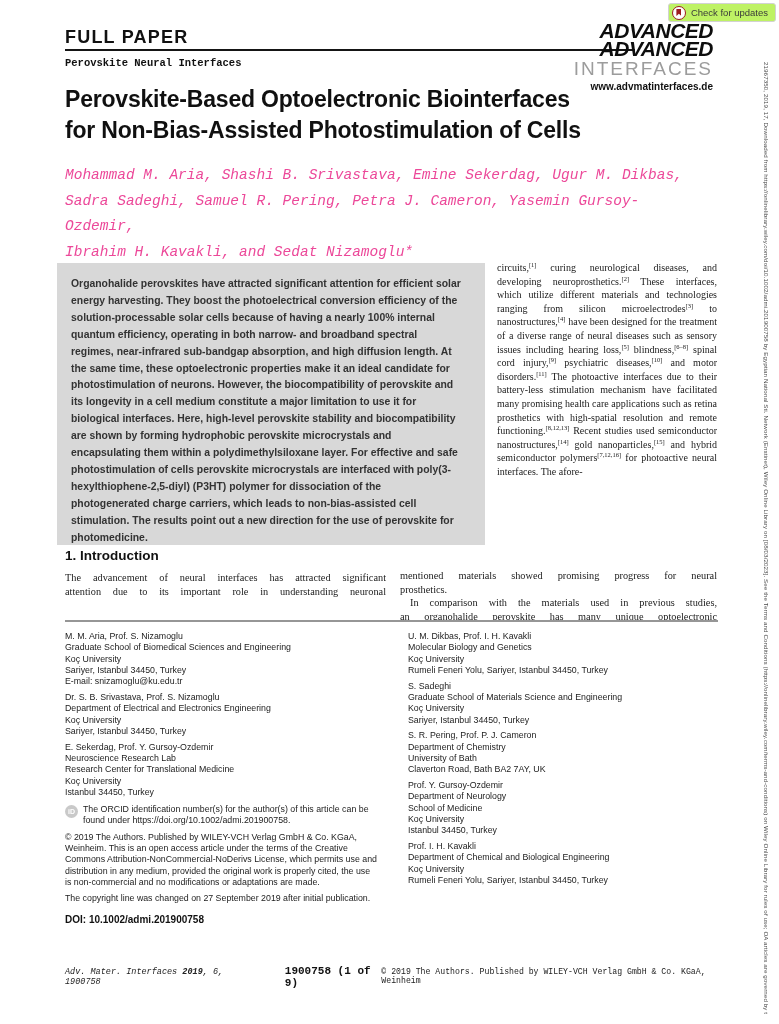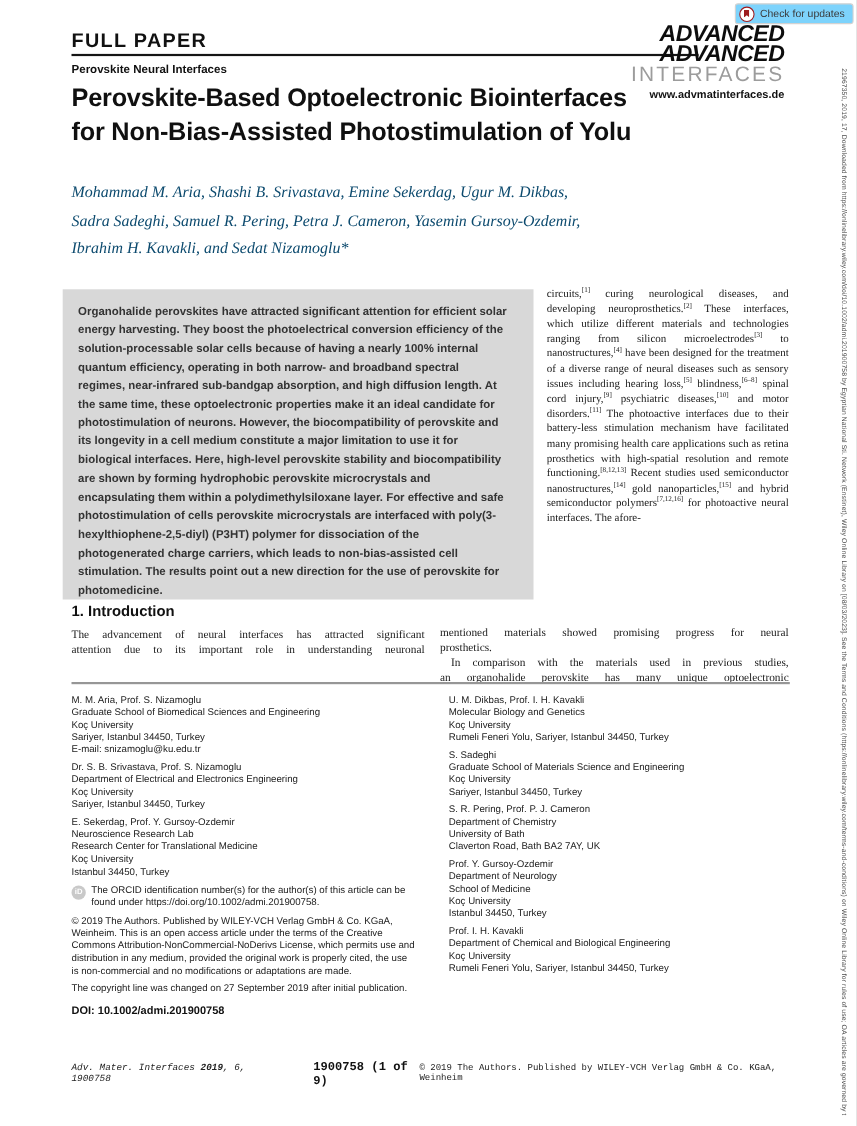--- a/index.html
+++ b/index.html
@@ -6,21 +6,21 @@
   .page {
     position:relative; width:779px; height:1024px; margin:0 auto;
     background:#ffffff; overflow:hidden;
     font-family:"Liberation Serif", serif; color:#1a1a1a;
     -webkit-font-smoothing:antialiased;
   }
 
   
   .check-badge{
     position:absolute; top:3px; right:3px; height:17px;
-    background:#7dd3fc; border:1px solid #d2d2d2; border-radius:3px;
+    background:#bef264; border:1px solid #d2d2d2; border-radius:3px;
     display:flex; align-items:center; padding:0 7px 0 3px; gap:5px;
     font-family:"Liberation Sans", sans-serif; font-size:9.5px; color:#3a3a3a;
     cursor:pointer;
   }
   .badge-circle{
     width:12px; height:12px; border-radius:50%;
     background:#fff; border:1.5px solid #9d1b1f;
     display:flex; align-items:center; justify-content:center;
   }
   .badge-bookmark{
@@ -38,45 +38,45 @@
 
   
   .full-paper{
     position:absolute; left:65px; top:27px;
     font-family:"Liberation Sans", sans-serif; font-weight:bold;
     font-size:18px; letter-spacing:1.2px; color:#111;
   }
   .header-rule{ position:absolute; left:65px; top:49px; width:570px; height:2px; background:#151515; }
   .subject-line{
     position:absolute; left:65px; top:57px;
-    font-family:Liberation Sans, sans-serif; font-weight:bold; font-size:10.5px; color:#111;text-align:center;
+    font-family:Liberation Mono, monospace; font-weight:bold; font-size:10.5px; color:#111;text-align:center;
   }
   .logo-block{
     position:absolute; top:20px; right:66px; text-align:right;
     font-family:"Liberation Sans", sans-serif; line-height:1;
   }
   .logo-l1,.logo-l2{
     font-size:21px; font-weight:900; font-style:italic; color:#0d0d0d; letter-spacing:-.5px;
   }
   .logo-l2{ margin-top:-3px; }
   .logo-l3{
     font-size:19px; font-weight:normal; color:#9c9c9c; letter-spacing:2px; margin-top:0px;
   }
   .logo-site{ font-size:10px; font-weight:bold; color:#111; margin-top:4px; letter-spacing:0; }
 
   
   .title{
-    position:absolute; left:65px; top:73px; width:660px;
+    position:absolute; left:65px; top:84px; width:660px;
     font-family:"Liberation Sans", sans-serif; font-weight:bold;
     font-size:23px; line-height:31px; color:#101010; letter-spacing:-.2px;
   }
   .authors{
     position:absolute; left:65px; top:163px; width:640px;
-    font-family:Liberation Serif, serif; font-style:italic;
-    font-size:14.5px; line-height:25.5px; color:#0c4a6e;
+    font-family:Liberation Mono, monospace; font-style:italic;
+    font-size:14.5px; line-height:25.5px; color:#ec4899;
   }
 
   
   .abstract-box{
     position:absolute; left:57px; top:263px; width:428px; height:282px;
     box-sizing:border-box; background:#d8d8d8; padding:13px 24px 0 14px;
     font-family:"Liberation Sans", sans-serif; font-weight:bold;
     font-size:10.4px; line-height:16.9px; color:#333; overflow:hidden;
   }
   .col-narrow{
@@ -147,21 +147,21 @@
 
   <div class="logo-block">
     <div class="logo-l1">ADVANCED</div>
     <div class="logo-l2">ADVANCED</div>
     <div class="logo-l3">INTERFACES</div>
     <div class="logo-site">www.advmatinterfaces.de</div>
   </div>
 
   <div class="title">
     <div>Perovskite-Based Optoelectronic Biointerfaces</div>
-    <div>for Non-Bias-Assisted Photostimulation of Yolu</div>
+    <div>for Non-Bias-Assisted Photostimulation of Cells</div>
   </div>
   <div class="authors">
     <div>Mohammad M. Aria, Shashi B. Srivastava, Emine Sekerdag, Ugur M. Dikbas,</div>
     <div>Sadra Sadeghi, Samuel R. Pering, Petra J. Cameron, Yasemin Gursoy-Ozdemir,</div>
     <div>Ibrahim H. Kavakli, and Sedat Nizamoglu*</div>
   </div>
 
   <div class="abstract-box">Organohalide perovskites have attracted significant attention for efficient solar energy harvesting. They boost the photoelectrical conversion efficiency of the solution-processable solar cells because of having a nearly 100% internal quantum efficiency, operating in both narrow- and broadband spectral regimes, near-infrared sub-bandgap absorption, and high diffusion length. At the same time, these optoelectronic properties make it an ideal candidate for photostimulation of neurons. However, the biocompatibility of perovskite and its longevity in a cell medium constitute a major limitation to use it for biological interfaces. Here, high-level perovskite stability and biocompatibility are shown by forming hydrophobic perovskite microcrystals and encapsulating them within a polydimethylsiloxane layer. For effective and safe photostimulation of cells perovskite microcrystals are interfaced with poly(3-hexylthiophene-2,5-diyl) (P3HT) polymer for dissociation of the photogenerated charge carriers, which leads to non-bias-assisted cell stimulation. The results point out a new direction for the use of perovskite for photomedicine.</div>
 
   <div class="col-narrow">circuits,<sup>[1]</sup> curing neurological diseases, and developing neuroprosthetics.<sup>[2]</sup> These interfaces, which utilize different materials and technologies ranging from silicon microelectrodes<sup>[3]</sup> to nanostructures,<sup>[4]</sup> have been designed for the treatment of a diverse range of neural diseases such as sensory issues including hearing loss,<sup>[5]</sup> blindness,<sup>[6–8]</sup> spinal cord injury,<sup>[9]</sup> psychiatric diseases,<sup>[10]</sup> and motor disorders.<sup>[11]</sup> The photoactive interfaces due to their battery-less stimulation mechanism have facilitated many promising health care applications such as retina prosthetics with high-spatial resolution and remote functioning.<sup>[8,12,13]</sup> Recent studies used semiconductor nanostructures,<sup>[14]</sup> gold nanoparticles,<sup>[15]</sup> and hybrid semiconductor polymers<sup>[7,12,16]</sup> for photoactive neural interfaces. The afore-</div>

